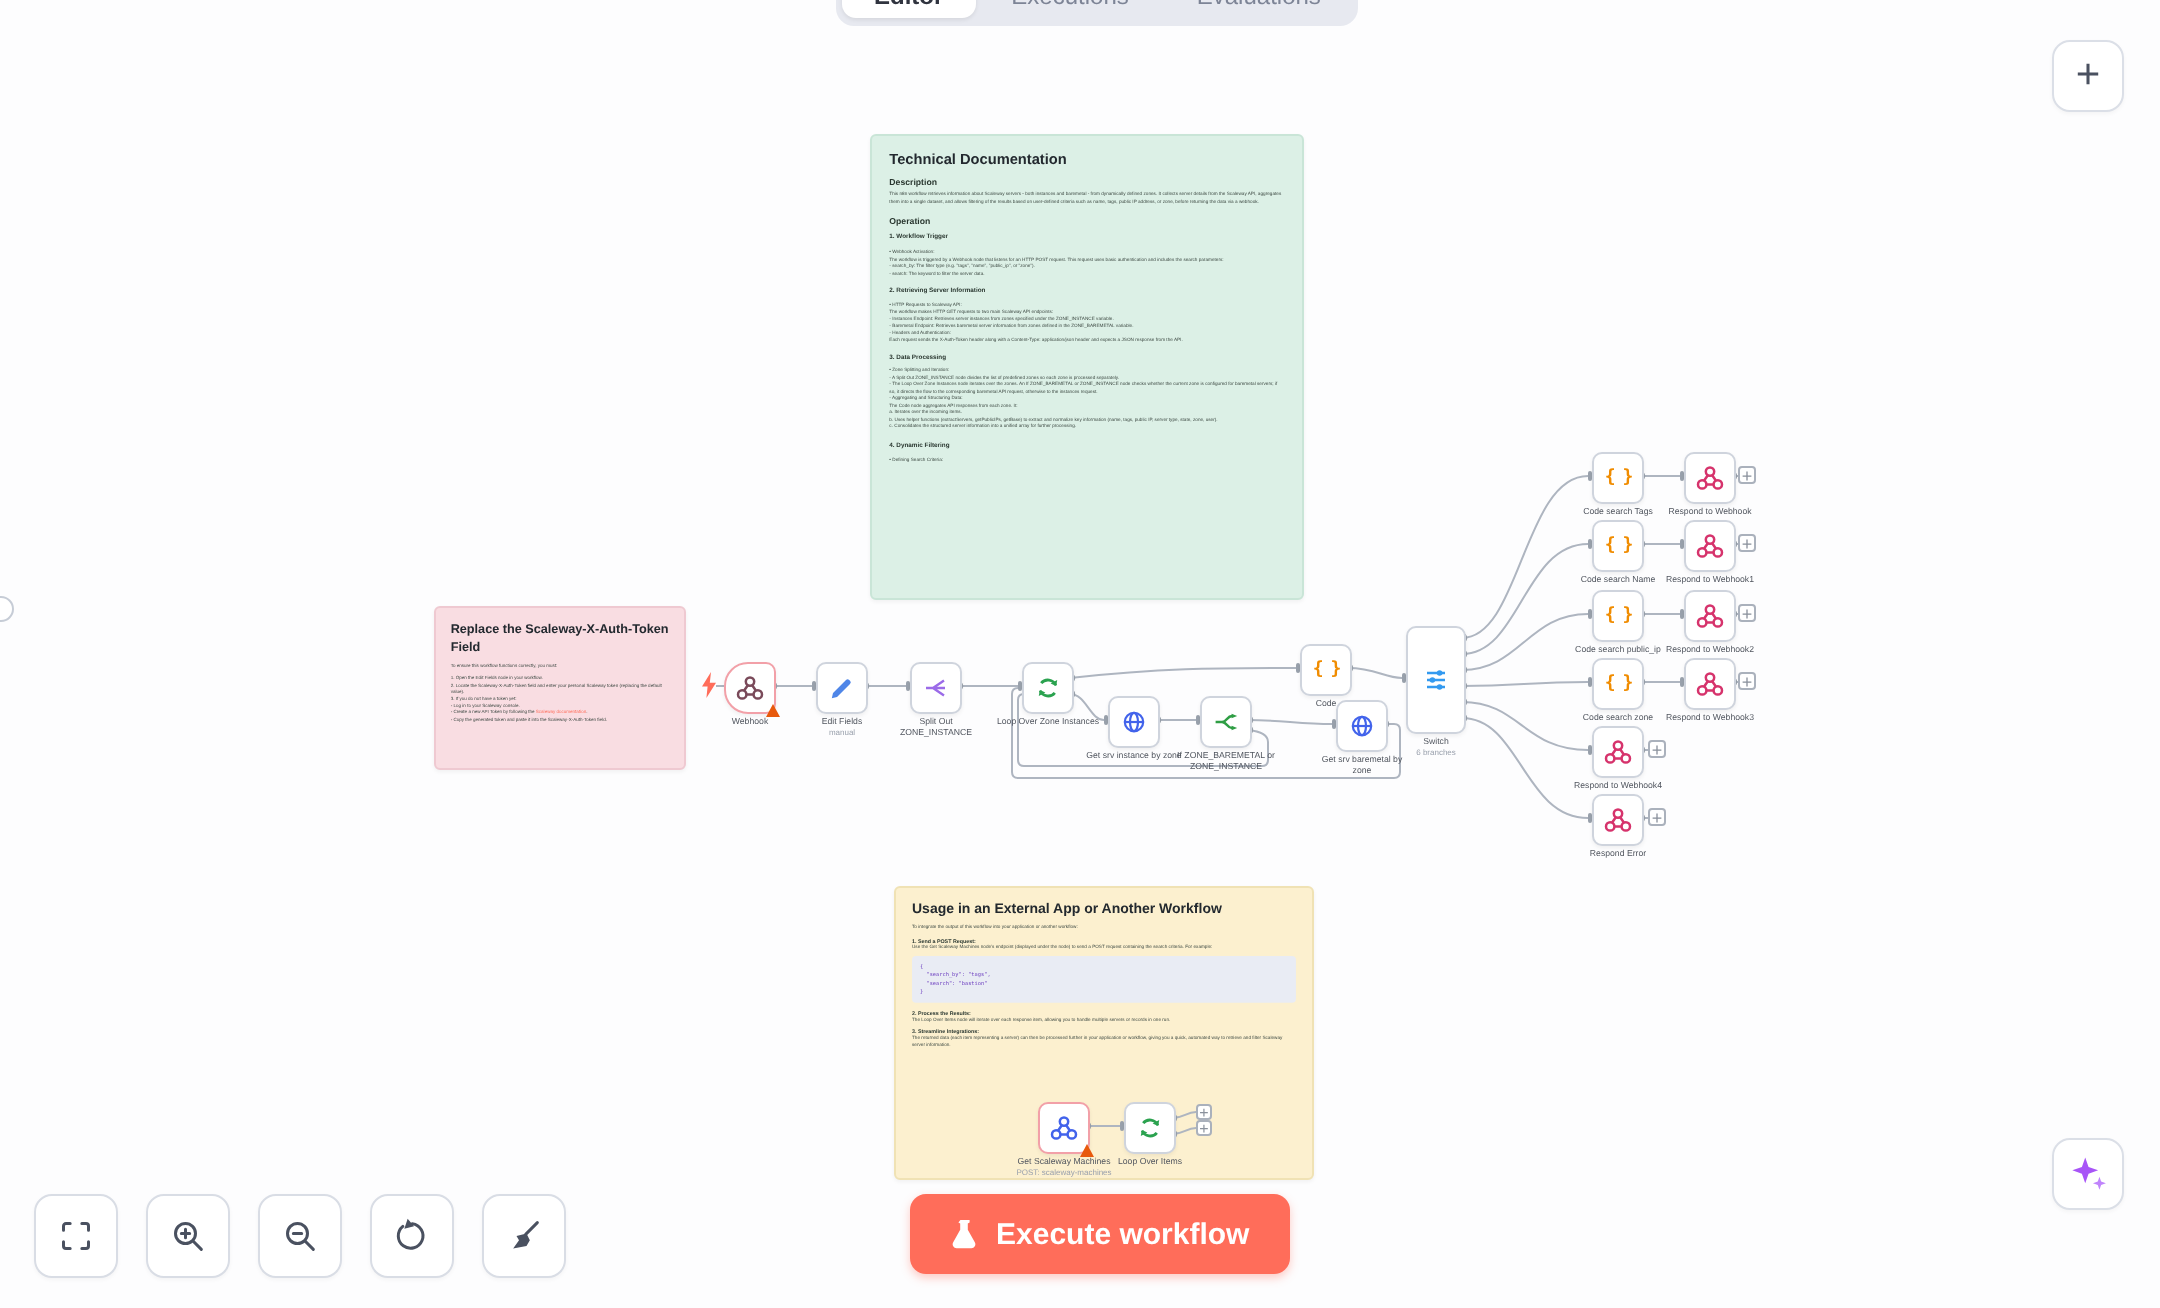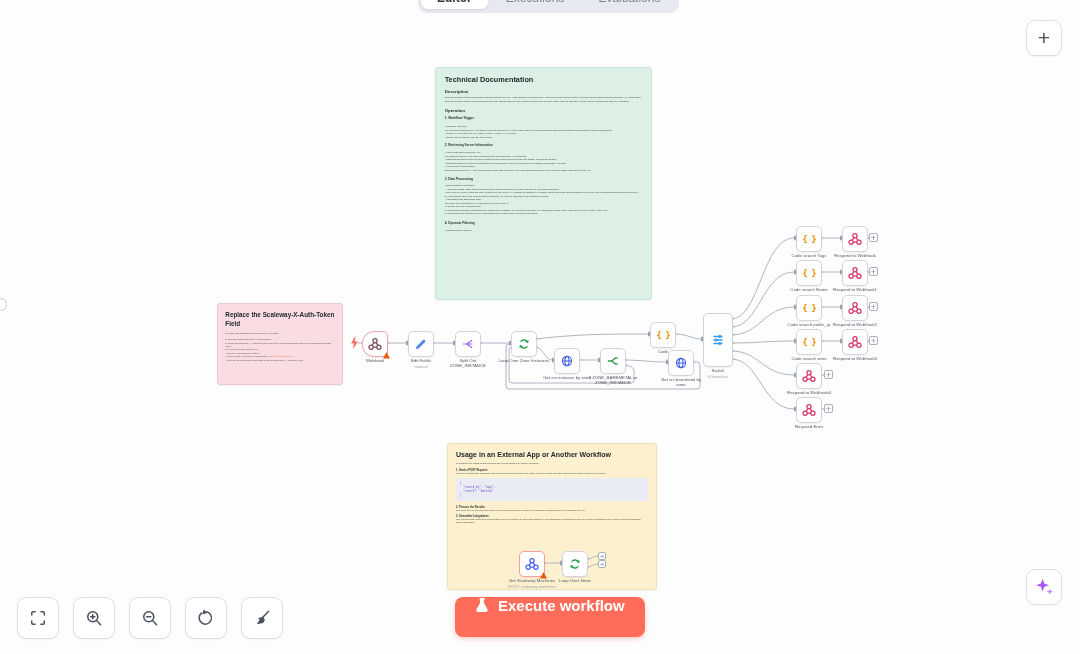--- a/index.html
+++ b/index.html
@@ -43,21 +43,21 @@
              font-size:9px;color:#f08c00;letter-spacing:-1px;}
   .plusbox{position:absolute;width:9px;height:9px;background:#fff;border:1px solid #aab1bc;
            border-radius:2px;color:#8a919c;font-size:9px;line-height:8px;text-align:center;
            box-sizing:border-box;z-index:4;cursor:pointer;}
   
   .toolbar{left:17px;top:597px;display:flex;gap:14px;z-index:6;}
   .tbtn{width:40px;height:40px;background:#fff;border:1px solid #d9dde5;border-radius:9px;
         display:flex;align-items:center;justify-content:center;cursor:pointer;
         box-shadow:0 1px 2px rgba(0,0,0,.04);}
   .execute{left:455px;top:597px;height:40px;background:#ff6d5a;border-radius:8px;border:none;
-           color:#fff;font-size:15px;font-weight:bold;display:flex;gap:8px;
+           color:#fff;font-size:15px;font-weight:bold;display:flex;align-items:center;gap:8px;
            padding:0 20px;cursor:pointer;z-index:6;box-shadow:0 2px 5px rgba(255,109,90,.35);
            font-family:inherit;}
   .edgedot{left:-6px;top:298px;width:11px;height:11px;border-radius:50%;background:#fff;
            border:1px solid #c6ccd6;z-index:4;}
   svg{display:block;}
   .wires{z-index:3;pointer-events:none;}
   .notepos{z-index:1;}
 </style>
 </head>
 <body>

